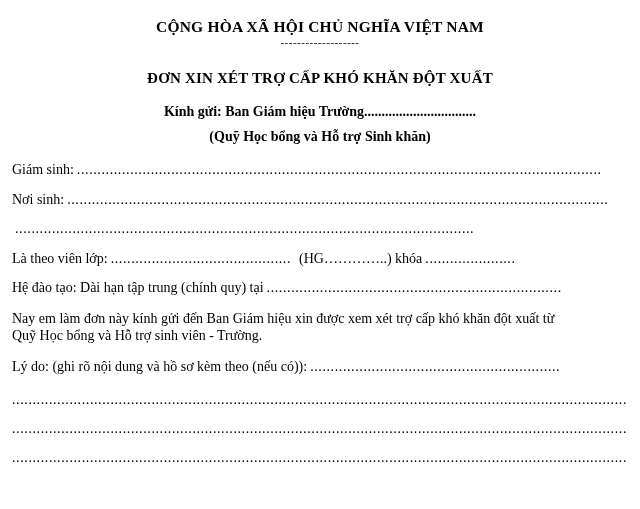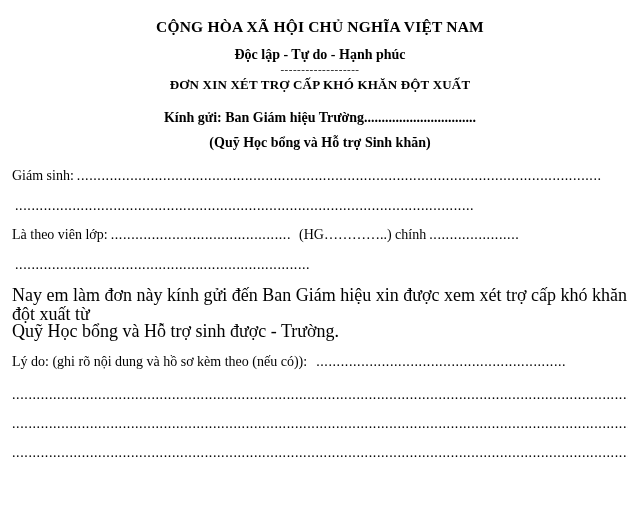--- a/index.html
+++ b/index.html
@@ -34,22 +34,22 @@
     margin-top: 11px;
   }
   .dashes {
     font-size: 11px;
     letter-spacing: 0.5px;
     margin-top: 1px;
     line-height: 10px;
   }
   .doc-title {
     font-weight: bold;
-    font-size: 13px;
-    margin-top: 3px;
+    font-size: 15px;
+    margin-top: 23px;
     letter-spacing: 0.2px;
   }
   .recipient {
     font-weight: bold;
     font-size: 14px;
     margin-top: 17px;
     text-align: center;
   }
   .recipient-sub {
     font-weight: bold;
@@ -77,26 +77,26 @@
   }
   .dots-fixed {
     flex: 0 0 auto;
     overflow: hidden;
     white-space: nowrap;
     letter-spacing: 0.6px;
     padding-left: 3px;
   }
   .gap { flex: 0 0 8px; }
   .para {
-    font-size: 18px;
+    font-size: 14px;
     line-height: 18.5px;
     margin-bottom: 13px;
   }
   .para-2nd { margin-top: -1px; }
-  .reason-row { margin-bottom: 18px; gap: 6px; }
+  .reason-row { margin-bottom: 18px; }
   .blank-line {
     display: flex;
     margin-bottom: 14px;
     white-space: nowrap;
     overflow: hidden;
     letter-spacing: 0.6px;
     font-size: 14px;
   }
   .blank-line span {
     overflow: hidden;
@@ -105,58 +105,62 @@
     width: 100%;
   }
 </style>
 </head>
 <body>
 
 <div class="page">
 
   <div class="center national-title">CỘNG HÒA XÃ HỘI CHỦ NGHĨA VIỆT NAM</div>
 
-  <div class="center motto">Độc lập - Tự do - Hạnh phúc</div>
 
   <div class="center dashes">-------------------</div>
 
   <div class="center doc-title">ĐƠN XIN XÉT TRỢ CẤP KHÓ KHĂN ĐỘT XUẤT</div>
 
   <div class="center recipient">Kính gửi: Ban Giám hiệu Trường................................</div>
 
   <div class="center recipient-sub">(Quỹ Học bổng và Hỗ trợ Sinh khăn)</div>
 
   <div class="body">
 
 
     <div class="line-row">
       <span class="lbl">Giám sinh:</span>
       <span class="dots">................................................................................................................................</span>
     </div>
 
+    <div class="line-row">
+      <span class="lbl">Nơi sinh:</span>
+      <span class="dots">....................................................................................................................................</span>
+    </div>
 
     <div class="line-row">
       <span class="dots">................................................................................................................</span>
     </div>
 
     <div class="line-row">
       <span class="lbl">Là theo viên lớp:</span>
       <span class="dots-fixed">............................................</span>
       <span class="gap"></span>
-      <span class="lbl">(HG…………..) chính</span>
+      <span class="lbl">(HG…………..) khóa</span>
       <span class="dots">......................</span>
     </div>
 
     <div class="line-row">
+      <span class="lbl">Hệ đào tạo: Dài hạn tập trung (chính quy) tại</span>
       <span class="dots">........................................................................</span>
     </div>
 
     <div class="para">
       <div>Nay em làm đơn này kính gửi đến Ban Giám hiệu xin được xem xét trợ cấp khó khăn đột xuất từ</div>
-      <div class="para-2nd">Quỹ Học bổng và Hỗ trợ sinh được - Trường.</div>
+      <div class="para-2nd">Quỹ Học bổng và Hỗ trợ sinh viên - Trường.</div>
     </div>
 
     <div class="line-row reason-row">
       <span class="lbl">Lý do: (ghi rõ nội dung và hồ sơ kèm theo (nếu có)):</span>
       <span class="dots">.............................................................</span>
     </div>
 
     <div class="blank-line">
       <span>..............................................................................................................................................................</span>
     </div>

